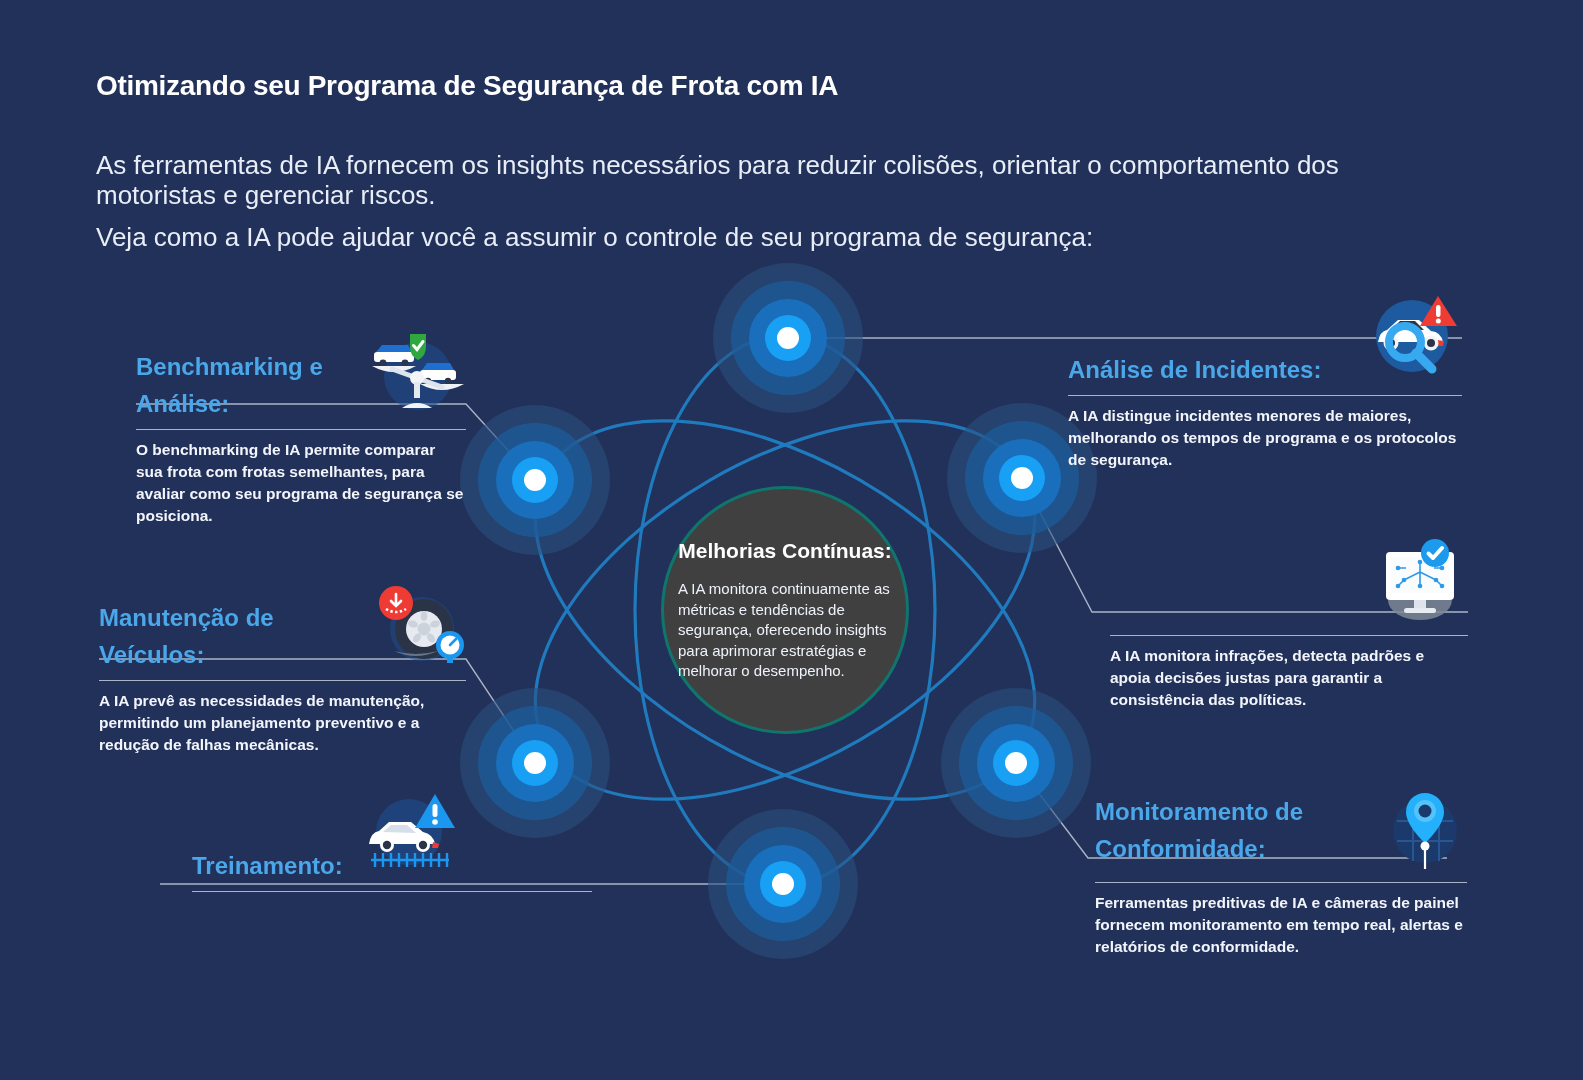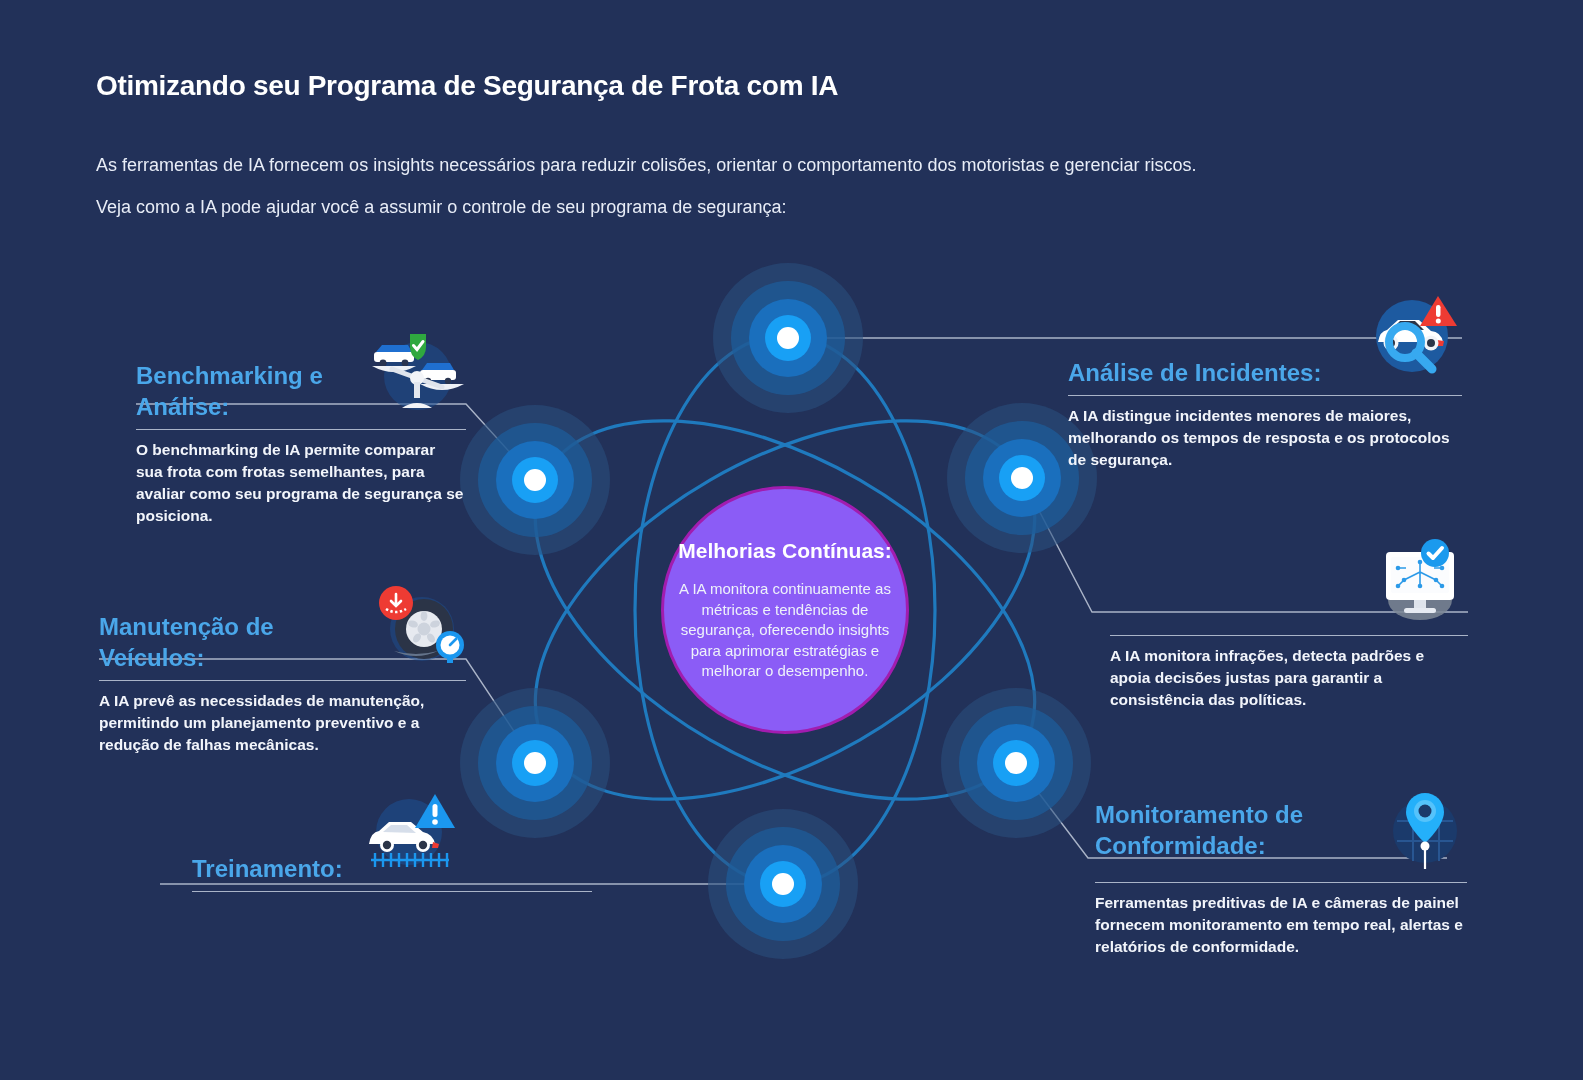--- a/index.html
+++ b/index.html
@@ -12,21 +12,21 @@
   #stage { position: relative; width: 1583px; height: 1080px; }
 
   
   .title {
     position: absolute; left: 96px; top: 70px;
     font-size: 28px; font-weight: bold; color: #ffffff;
     letter-spacing: -0.3px; white-space: nowrap;
   }
   .intro {
     position: absolute; left: 96px; top: 150px; width: 1320px;
-    font-size: 18px; line-height: 30px; color: #e8edf7; font-weight: 400;
+    font-size: 26px; line-height: 30px; color: #e8edf7; font-weight: 400;
   }
   .intro p + p { margin-top: 12px; }
 
   
   #atom { position: absolute; left: 440px; top: 255px; width: 690px; height: 710px; }
   #atom svg { position: absolute; inset: 0; }
 
   .node { position: absolute; width: 0; height: 0; }
   .node i {
     position: absolute; border-radius: 50%; display: block;
@@ -35,33 +35,33 @@
   .h1 { width: 150px; height: 150px; background: #29507f; opacity: .55; }
   .h2 { width: 114px; height: 114px; background: #1e5c99; opacity: .75; }
   .h3 { width: 78px; height: 78px; background: #1a6fbd; }
   .h4 { width: 46px; height: 46px; background: #18a0f5; }
   .core { width: 22px; height: 22px; background: #ffffff; }
 
   .center-circle {
     position: absolute; left: 50%; top: 50%;
     transform: translate(-50%, -50%);
     width: 248px; height: 248px; border-radius: 50%;
-    border: 3px solid #a21caf;
-    background: #8b5cf6;
+    border: 3px solid #0f766e;
+    background: #404040;
     display: flex; flex-direction: column;
     align-items: center; justify-content: center;
-    padding: 0 14px; text-align: center;
+    padding: 0 14px; 
   }
   .cc-title { font-size: 21px; font-weight: bold; color: #fff; line-height: 26px; }
   .cc-body  { font-size: 15px; color: #eef2fa; line-height: 20.5px; margin-top: 15px; }
 
   
   .callout { position: absolute; }
   .c-head {
-    color: #4aa7ea; font-size: 24px; font-weight: bold; line-height: 31px;
+    color: #4aa7ea; font-size: 24px; font-weight: bold; line-height: 37px;
     white-space: nowrap;
   }
   .c-body { font-size: 15.5px; line-height: 22px; color: #f2f5fb; font-weight: bold; }
   .rule { height: 1px; background: #aab4c8; margin: 7px 0 9px; }
   .head-row { display: flex; align-items: flex-end; gap: 14px; }
   .ico { flex: 0 0 auto; }
 
   .left  .c-head, .left  .c-body { text-align: left; }
   .right .c-head, .right .c-body { text-align: left; }
 
@@ -270,21 +270,21 @@
           </g>
           <path d="M76,4 L95,34 L58,34 Z" fill="#ee3b33"></path>
           <rect x="74" y="13" width="4.5" height="12" rx="2.2" fill="#ffffff"></rect>
           <circle cx="76.3" cy="29" r="2.5" fill="#ffffff"></circle>
           <circle cx="43" cy="50" r="16" fill="none" stroke="#37a9f0" stroke-width="8"></circle>
           <line x1="54" y1="61" x2="70" y2="77" stroke="#37a9f0" stroke-width="9" stroke-linecap="round"></line>
         </svg>
       </div>
     </div>
     <div class="rule"></div>
-    <div class="c-body">A IA distingue incidentes menores de maiores, melhorando os tempos de resposta e os protocolos de segurança.</div>
+    <div class="c-body">A IA distingue incidentes menores de maiores, melhorando os tempos de programa e os protocolos de segurança.</div>
   </div>
 
   <div class="callout right" style="left:1110px; top:538px; width:358px;">
     <div class="head-row" style="align-items:flex-end;">
       <div class="ico" style="margin-left:auto;">
         <svg width="96" height="86" viewBox="0 0 96 86">
           <path d="M16,62 a32,20 0 0 0 64,0 z" fill="#7d8795" opacity=".85"></path>
           <rect x="14" y="14" width="68" height="48" rx="4" fill="#ffffff"></rect>
           <rect x="19" y="19" width="58" height="36" rx="2" fill="#fbfcfe"></rect>
           <g stroke="#2c9ae8" stroke-width="1.6" fill="none">

